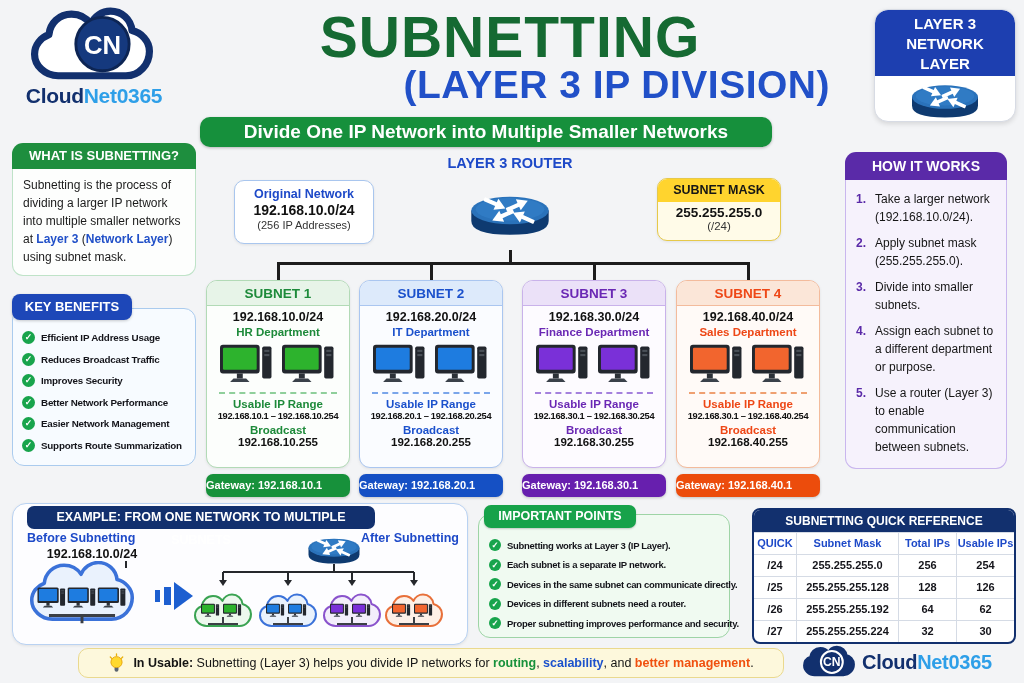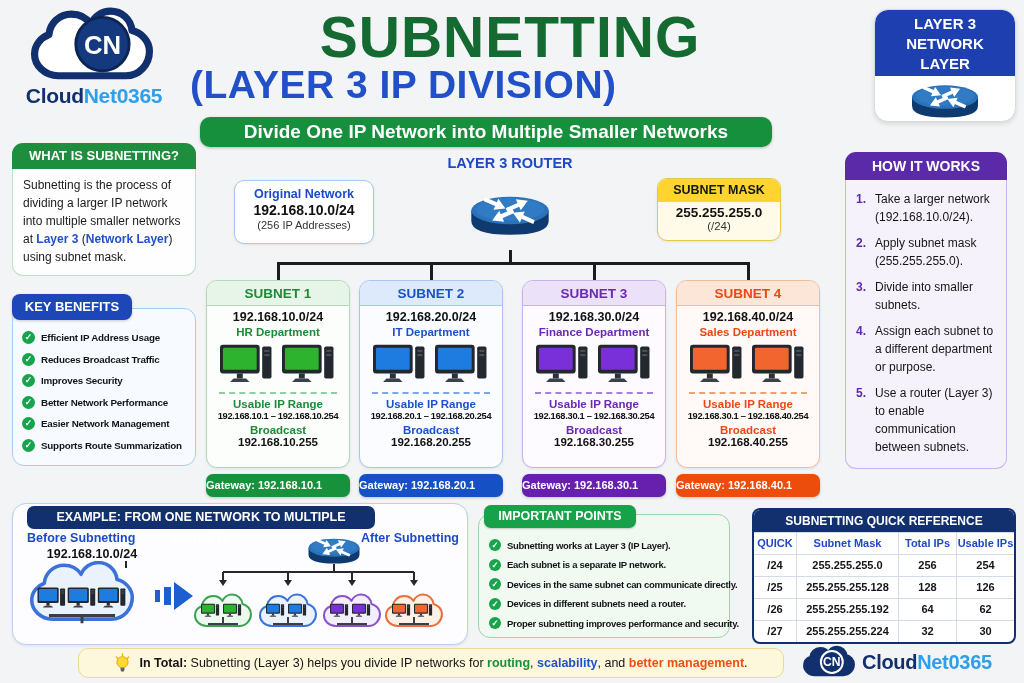--- a/index.html
+++ b/index.html
@@ -8,21 +8,21 @@
   .canvas { position:relative; width:1024px; height:683px; background:#f3f4f6; overflow:hidden; }
 
   
   .logo-top { position:absolute; left:28px; top:6px; width:128px; height:80px; }
   .wordmark { position:absolute; left:8px; top:84px; width:172px; text-align:center; font-size:21px; font-weight:bold; letter-spacing:-0.3px; }
   .wm-a { color:#12306e; } .wm-b { color:#2e9fe8; }
 
   
   .title-main { position:absolute; left:190px; top:4px; width:640px; text-align:center;
     font-size:57px; font-weight:bold; letter-spacing:1px; color:#156a32; }
-  .title-sub  { position:absolute; left:190px; top:63px; width:640px; text-align:left;
+  .title-sub  { position:absolute; left:190px; top:63px; width:640px; text-align:right;
     font-size:39px; font-weight:bold; color:#2150c8; letter-spacing:0.5px; }
   .title-banner { position:absolute; left:200px; top:117px; width:572px; height:30px; background:#16903c;
     border-radius:10px; color:#fff; font-size:19px; font-weight:bold; text-align:center; line-height:30px; box-shadow:0 1px 3px rgba(0,0,0,.25); }
 
   
   .badge { position:absolute; left:874px; top:9px; width:142px; height:113px; background:#fff; border:1px solid #d7dbe4;
     border-radius:14px; box-shadow:0 2px 5px rgba(0,0,0,.12); overflow:hidden; }
   .badge-head { background:#1d3fb0; height:66px; border-radius:13px 13px 0 0; color:#fff; font-weight:bold;
     font-size:15px; line-height:20px; text-align:center; padding-top:4px; }
   .badge-body { display:flex; justify-content:center; padding-top:2px; }
@@ -510,21 +510,21 @@
       <div class="qr-c1">255.255.255.224</div>
       <div class="qr-c2">32</div>
       <div class="qr-c3">30</div>
     </div>
   </div>
 
   <div class="note">
     <svg width="17" height="21" viewBox="0 0 26 32">
         <use href="#bulb"></use>
       </svg>
-    <div class="note-text"><span class="nt-b">In Total:</span><span> Subnetting (Layer 3) helps you divide IP networks for </span><span class="nt-g">routing</span><span>, </span><span class="nt-bl">scalability</span><span>, and </span><span class="nt-o">better management</span><span>.</span></div>
+    <div class="note-text"><span class="nt-b">In Usable:</span><span> Subnetting (Layer 3) helps you divide IP networks for </span><span class="nt-g">routing</span><span>, </span><span class="nt-bl">scalability</span><span>, and </span><span class="nt-o">better management</span><span>.</span></div>
   </div>
 
   <div class="logo-bottom">
     <svg width="54" height="34" viewBox="0 0 130 84">
       <use href="#cloud" style="fill:#12306e;stroke:#12306e;stroke-width:7"></use>
       <circle cx="72" cy="42" r="27" fill="#12306e" stroke="#ffffff" stroke-width="5"></circle>
       <text x="72" y="53" text-anchor="middle" font-size="30" fill="#ffffff">CN</text>
     </svg>
     <div class="wm">
       <span class="wm-a">Cloud</span><span class="wm-b">Net0365</span>

